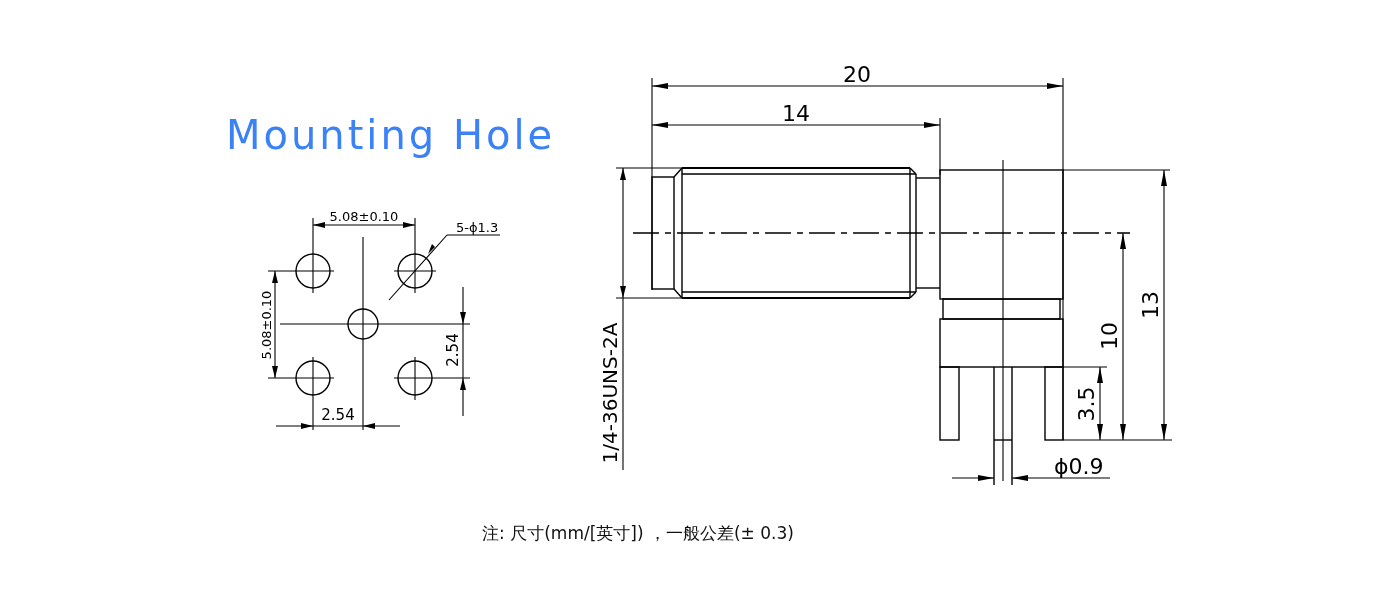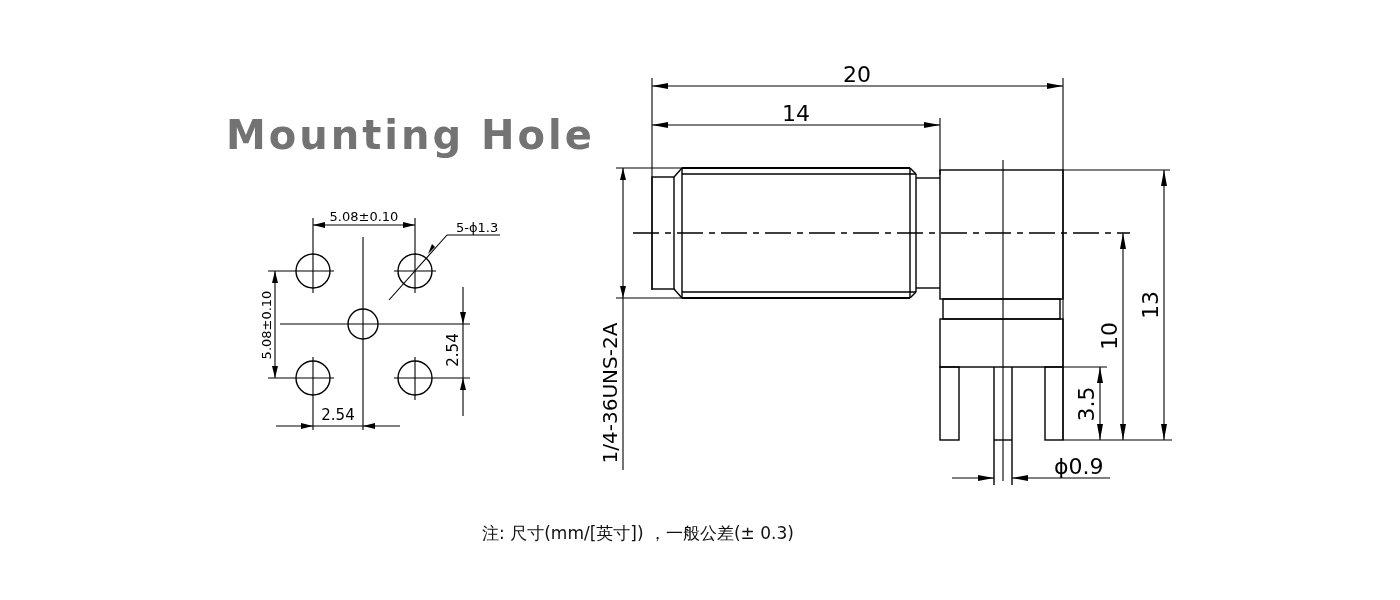--- a/index.html
+++ b/index.html
@@ -6,22 +6,22 @@
     body { width: 1400px; height: 600px; position: relative; overflow: hidden; font-family: "DejaVu Sans", sans-serif; color: #000; }
     #drawing { position: absolute; left: 0; top: 0; width: 1400px; height: 600px; }
     .ln { stroke: #000; stroke-width: 1.4; fill: none; }
     .thick { stroke: #000; stroke-width: 2; fill: none; }
     .thin { stroke: #000; stroke-width: 1.1; fill: none; }
     .center { stroke: #000; stroke-width: 1.4; fill: none; stroke-dasharray: 26 6 6 6; }
     .arrow { fill: #000; stroke: none; }
     .dimtxt { font-family: "DejaVu Sans", sans-serif; fill: #000; }
     .title-text {
       position: absolute; left: 226px; top: 112px;
-      font-family: "DejaVu Sans", sans-serif; font-weight: 700;
-      font-size: 40px; letter-spacing: 3px; color: #737373;
+      font-family: "DejaVu Sans", sans-serif; font-weight: 400;
+      font-size: 40px; letter-spacing: 3px; color: #3b82f6;
       -webkit-text-stroke: 0px; font-stretch: expanded;
     }
     .notes { position: absolute; left: 0; width: 1276px; top: 521px; text-align: center; font-family: "DejaVu Sans", sans-serif; font-size: 17px; line-height: 25px; color: #111; }
     .notes div { white-space: pre; }
   </style>
 </head>
 <body>
 
 <div class="title-text">Mounting Hole</div>
 

